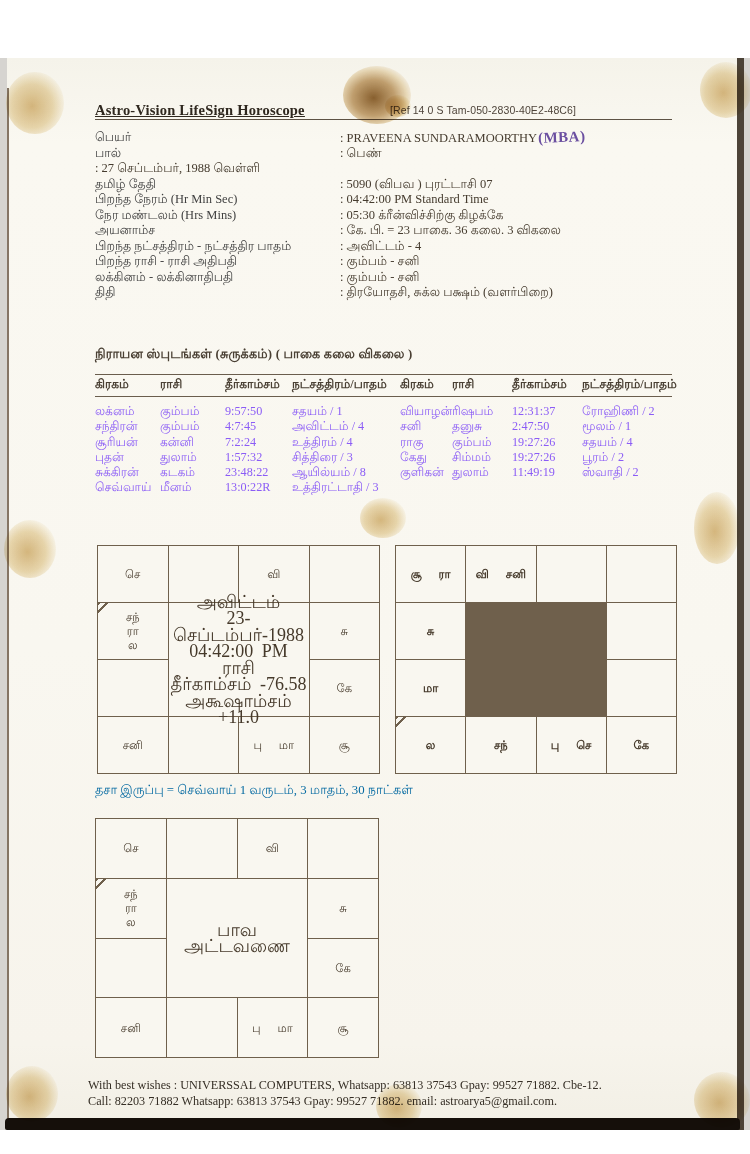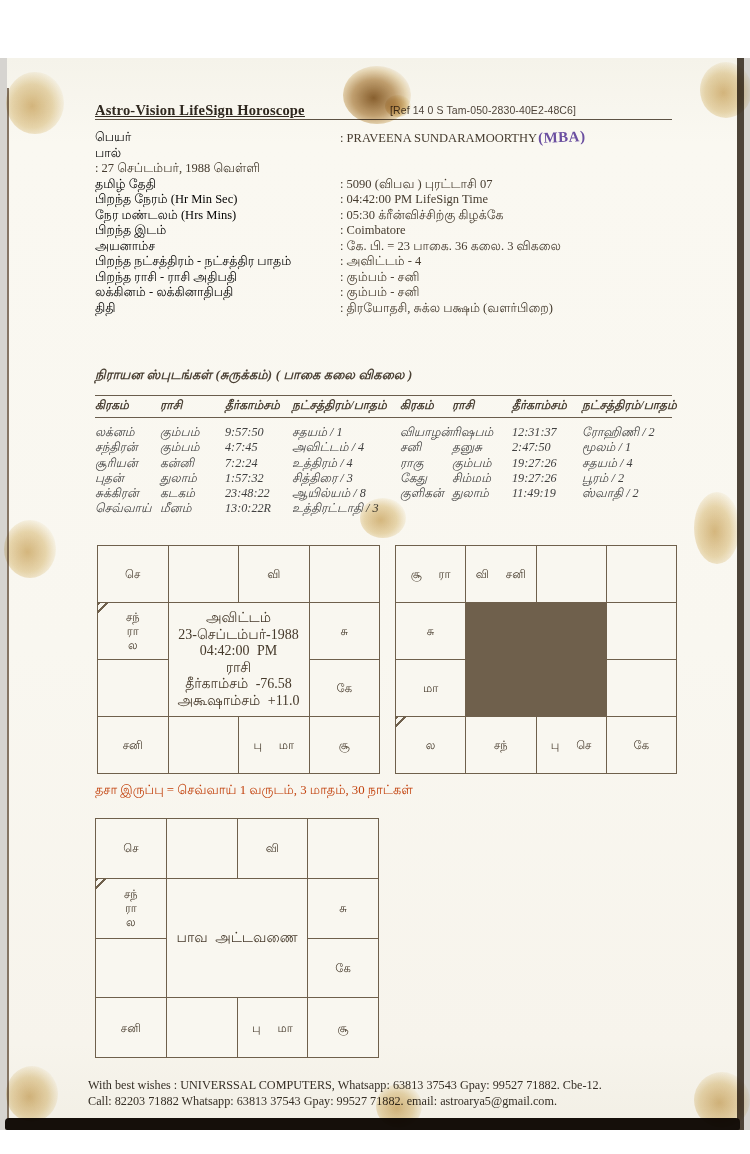--- a/index.html
+++ b/index.html
@@ -25,53 +25,53 @@
   .stain-dark{background:radial-gradient(ellipse at 45% 55%, rgba(120,72,14,.85) 0%, rgba(160,105,28,.6) 40%, rgba(200,150,55,.3) 62%, rgba(200,150,55,0) 78%);}
 
   
   .header{position:absolute;left:95px;top:101px;width:577px;height:18px;border-bottom:1.4px solid #5d5244;z-index:2;text-decoration:underline;}
   .doc-title{font-weight:bold;font-size:14.5px;color:#2f281f;text-decoration:underline;letter-spacing:.2px;}
   .doc-ref{position:absolute;left:295px;top:3px;font-size:10.5px;color:#4e443a;font-family:"Liberation Sans",sans-serif;letter-spacing:.1px;}
 
   
   .details{position:absolute;left:95px;top:130px;width:585px;z-index:2;}
   .drow{display:flex;height:15.5px;line-height:15.5px;font-size:12.5px;}
-  .dlabel{flex:0 0 245px;color:#000000;}
+  .dlabel{flex:0 0 245px;color:#404040;}
   .dvalue{flex:1;color:#453b2e;white-space:nowrap;}
   .mba{display:inline-block;color:#6b4fa0;font-weight:bold;font-size:15px;letter-spacing:.5px;transform:rotate(-2deg);margin-left:1px;}
 
   
-  .ptable{position:absolute;left:95px;top:368px;width:577px;z-index:2;font-style:italic;}
+  .ptable{position:absolute;left:95px;top:347px;width:577px;z-index:2;}
   .pt-title{font-size:12.8px;font-weight:bold;color:#4a4034;margin-bottom:11px;letter-spacing:.2px;}
   .pt-grid{display:grid;grid-template-columns:65px 65px 67px 108px 52px 60px 70px 90px;font-size:12.2px;}
   .pt-header{border-top:1px solid #6a5d4d;border-bottom:1px solid #6a5d4d;padding:2px 0 3px 0;font-weight:bold;color:#4a4034;margin-top:8px;}
   .pt-header span{white-space:nowrap;}
   .pt-body{margin-top:7px;}
   .pt-body .pt-grid{line-height:15.3px;}
-  .pt-cell{white-space:nowrap;color:#404040;}
+  .pt-cell{white-space:nowrap;color:#8b5cf6;}
 
   
   .chart{position:absolute;display:grid;grid-template-columns:repeat(4,1fr);grid-template-rows:repeat(4,1fr);
     gap:1px;background:#6f604c;border:1px solid #6f604c;z-index:2;}
   .cc{background:#f9f7f0;position:relative;display:flex;align-items:center;justify-content:center;
     font-size:11.5px;color:#45392a;white-space:pre-line;word-spacing:14px;text-align:center;line-height:14px;}
-  .cc-center{flex-direction:column;word-spacing:4px;font-size:14px;line-height:16.5px;text-align:center;}
+  .cc-center{flex-direction:column;word-spacing:4px;font-size:18px;line-height:16.5px;text-align:center;}
   .pos-r1c1{grid-area:1/1}.pos-r1c2{grid-area:1/2}.pos-r1c3{grid-area:1/3}.pos-r1c4{grid-area:1/4}
   .pos-r2c1{grid-area:2/1}.pos-r2c4{grid-area:2/4}
   .pos-r3c1{grid-area:3/1}.pos-r3c4{grid-area:3/4}
   .pos-r4c1{grid-area:4/1}.pos-r4c2{grid-area:4/2}.pos-r4c3{grid-area:4/3}.pos-r4c4{grid-area:4/4}
   .pos-center{grid-area:2/2/4/4}
   #chart-rasi{left:97px;top:545px;width:281px;height:227px;}
-  #chart-nav{left:395px;top:545px;width:280px;height:227px;}
+  #chart-nav{left:395px;top:545px;width:280px;height:227px;font-weight:bold;}
   #chart-bhava{left:95px;top:818px;width:282px;height:238px;}
   .lagna-mark{position:absolute;top:0;left:0;width:17px;height:17px;
     background:linear-gradient(135deg, #6f604c 2px, transparent 2px, transparent 5px, #6f604c 5px, #6f604c 7.5px, transparent 7.5px);}
 
   
-  .dasa{position:absolute;left:95px;top:783px;font-size:12.8px;color:#c2410c;z-index:2;}
+  .dasa{position:absolute;left:95px;top:783px;font-size:12.8px;color:#0369a1;z-index:2;}
   .footer{position:absolute;left:88px;top:1077px;width:590px;font-size:12.2px;line-height:16px;color:#352e25;z-index:2;}
 </style>
 </head>
 <body>
 
 <div class="photo">
   <div class="edge-left-gray"></div>
   <div class="edge-left-line"></div>
   <div class="edge-right-line"></div>
   <div class="edge-right-gray"></div>
@@ -83,39 +83,36 @@
   <span class="doc-ref">[Ref 14 0 S Tam-050-2830-40E2-48C6]</span>
 </div>
 
 <div class="details">
   <div class="drow">
     <span class="dlabel">பெயர்</span>
     <span class="dvalue"><span>: PRAVEENA SUNDARAMOORTHY</span><span class="mba">(MBA)</span></span>
   </div>
   <div class="drow">
       <span class="dlabel">பால்</span>
+      <span class="dvalue">: பெண்</span>
     </div>
   <div class="drow">
       <span class="dvalue">: 27 செப்டம்பர், 1988 வெள்ளி</span>
     </div>
   <div class="drow">
       <span class="dlabel">தமிழ் தேதி</span>
       <span class="dvalue">: 5090 (விபவ ) புரட்டாசி 07</span>
     </div>
   <div class="drow">
       <span class="dlabel">பிறந்த நேரம் (Hr Min Sec)</span>
-      <span class="dvalue">: 04:42:00 PM LifeSign Time</span>
+      <span class="dvalue">: 04:42:00 PM Standard Time</span>
     </div>
   <div class="drow">
       <span class="dlabel">நேர மண்டலம் (Hrs Mins)</span>
       <span class="dvalue">: 05:30 க்ரீன்விச்சிற்கு கிழக்கே</span>
-    </div>
-  <div class="drow">
-      <span class="dlabel">பிறந்த இடம்</span>
-      <span class="dvalue">: Coimbatore</span>
     </div>
   <div class="drow">
       <span class="dlabel">அயனாம்ச</span>
       <span class="dvalue">: கே. பி. = 23 பாகை. 36 கலை. 3 விகலை</span>
     </div>
   <div class="drow">
       <span class="dlabel">பிறந்த நட்சத்திரம் - நட்சத்திர பாதம்</span>
       <span class="dvalue">: அவிட்டம் - 4</span>
     </div>
   <div class="drow">

